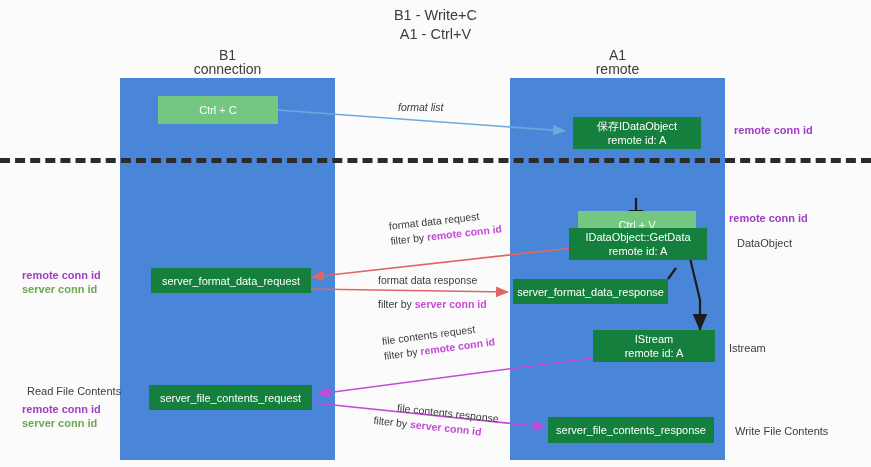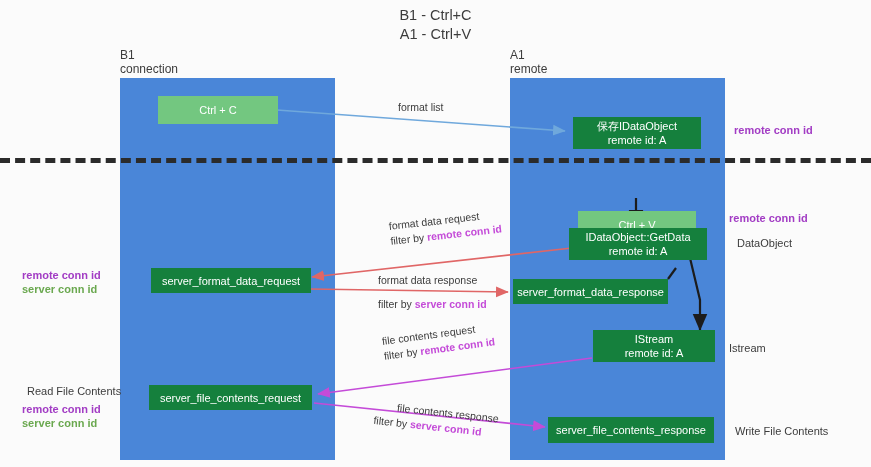--- a/index.html
+++ b/index.html
@@ -23,22 +23,22 @@
   .title {
     left: 0; right: 0; top: 6px;
     text-align: center;
     font-size: 14.5px;
     color: #3c3c3c;
     line-height: 19px;
   }
 
   
   .colhead {
-    text-align: left;
-    font-size: 12px;
+    text-align: center;
+    font-size: 14px;
     color: #3c3c3c;
     line-height: 14px;
   }
 
   
   .lane {
     background: #4a86d8;
     top: 78px;
     height: 382px;
   }
@@ -96,21 +96,21 @@
     width: 871px; height: 0;
     border-top: 5px dashed #2b2b2b;
   }
 </style>
 </head>
 <body>
 
 <div id="canvas">
 
   <div class="abs title">
-    <div>B1 - Ctrl+C</div>
+    <div>B1 - Write+C</div>
     <div>A1 - Ctrl+V</div>
   </div>
 
   <div class="abs colhead" style="left:120px; top:48px; width:215px;">
     <div>B1</div>
     <div>connection</div>
   </div>
   <div class="abs colhead" style="left:510px; top:48px; width:215px;">
     <div>A1</div>
     <div>remote</div>
@@ -186,21 +186,21 @@
   </div>
 
   <div class="abs box orange" style="left:149px; top:385px; width:163px; height:25px;">
     <div class="l1">server_file_contents_request</div>
   </div>
 
   <div class="abs box orange" style="left:548px; top:417px; width:166px; height:26px;">
     <div class="l1">server_file_contents_response</div>
   </div>
 
-  <div class="abs edge-label" style="left:398px; top:100px;">format list</div>
+  <div class="abs edge-label" style="left:398px; top:100px;font-style:italic;">format list</div>
 
   <div class="abs edge-label" style="left:388px; top:219px; transform:rotate(-6.4deg); transform-origin:left top;">
     <div>format data request</div>
     <div><span>filter by </span><span class="hl-purple">remote conn id</span></div>
   </div>
 
   <div class="abs edge-label" style="left:378px; top:273px;">
     <div>format data response</div>
     <div style="margin-top:9px;"><span>filter by </span><span class="hl-purple">server conn id</span></div>
   </div>

